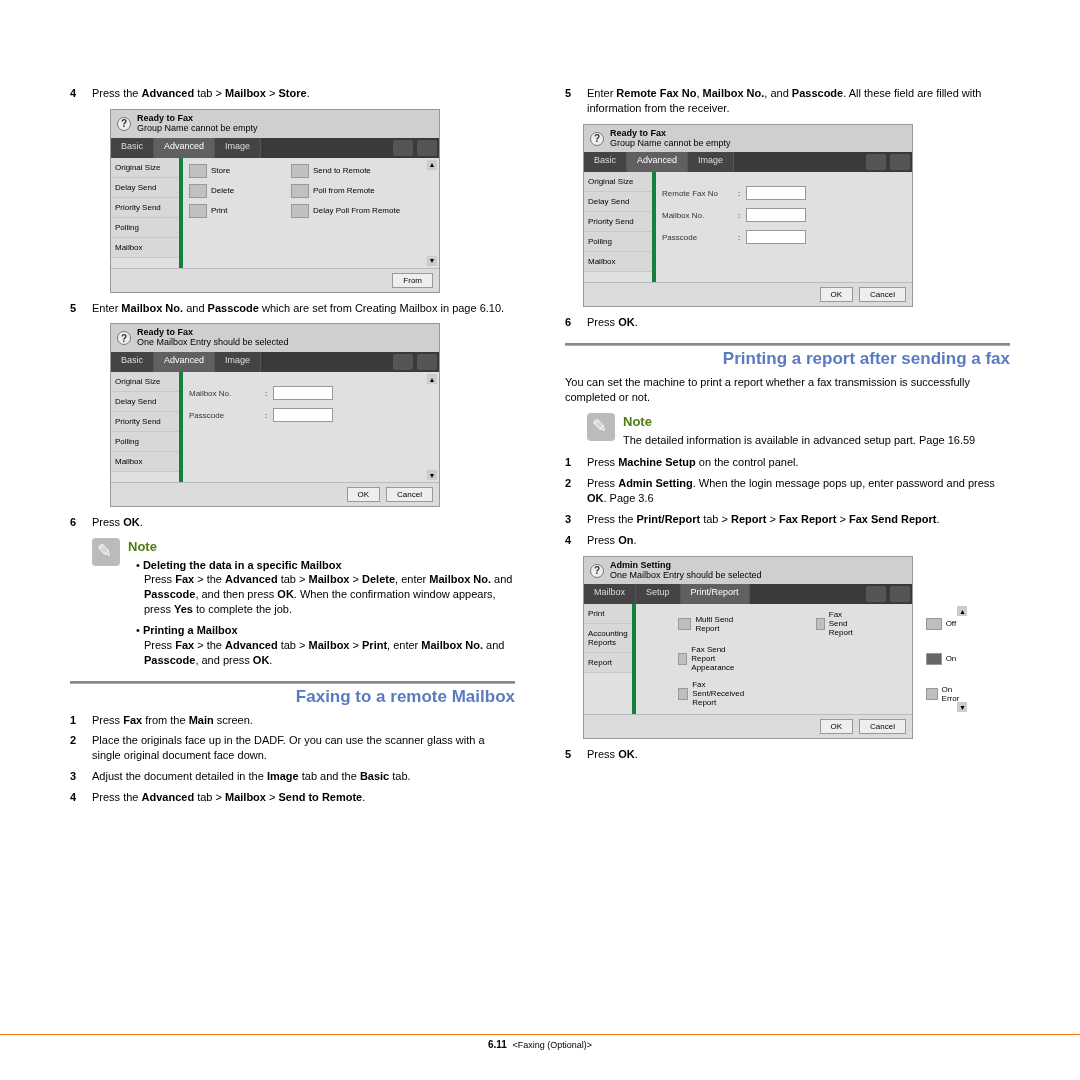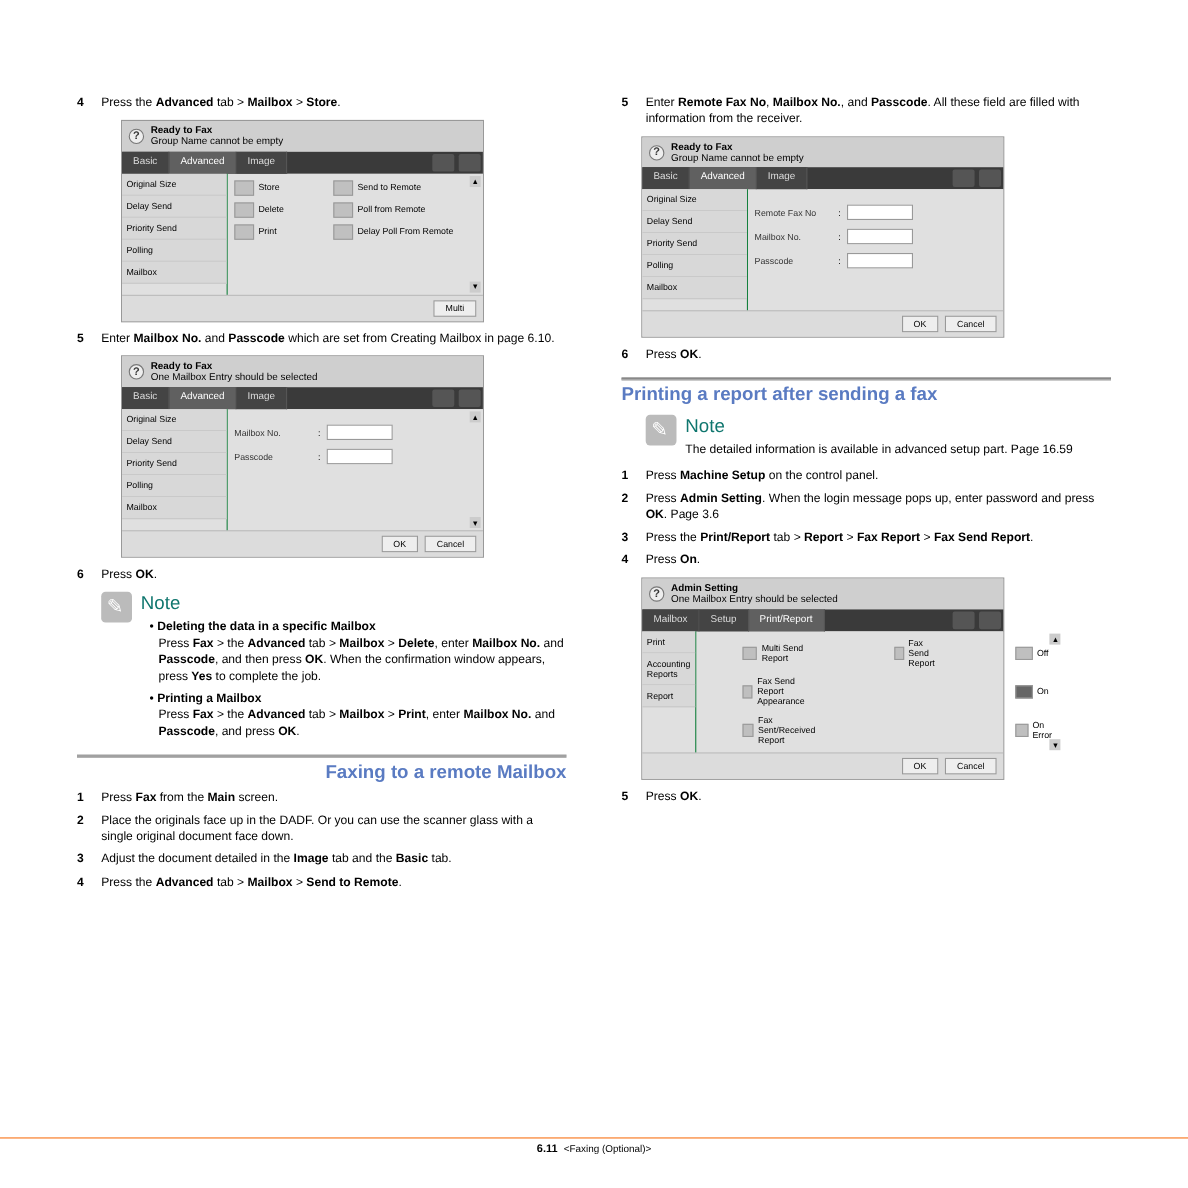--- a/index.html
+++ b/index.html
@@ -10,36 +10,36 @@
   .step { display: flex; margin: 6px 0; line-height: 1.35; }
   .step-num { font-weight: bold; width: 22px; flex-shrink: 0; }
   .step-body { flex: 1; }
   b { font-weight: bold; }
   .section-heading { color: #5a7bc2; font-size: 17px; font-weight: bold; margin: 14px 0 6px 0; border-top: 1px solid #888; padding-top: 4px; position: relative; text-align: right; }
   .section-heading::before { content:""; display:block; position:absolute; top:-2px; left:0; right:0; height:1.5px; background:#888; }
   .section-heading::after { content:""; display:block; position:absolute; top:0; left:0; right:0; height:0.5px; background:#aaa; }
   .note-block { display: flex; gap: 8px; margin: 8px 0 8px 22px; }
   .note-icon { width: 28px; height: 28px; background: #bbb; border-radius: 4px; flex-shrink:0; position:relative; }
   .note-icon::after { content:"✎"; color:#fff; font-size:18px; position:absolute; left:5px; top:2px; }
-  .note-label { color: #0f766e; font-size: 17px; font-weight: normal; margin-bottom: 2px; }
+  .note-label { color: #4d7c0f; font-size: 13px; font-weight: bold; margin-bottom: 2px; }
   .note-body { line-height:1.35; }
   .bullet { margin-left: 8px; text-indent:-8px; padding-left:8px; }
 
   
   .device { width: 330px; border: 1px solid #999; margin: 8px 0 8px 40px; background: #e6e6e6; }
   .device-right { margin-left: 18px; }
   .dev-title { display:flex; align-items:center; gap:6px; padding:4px 6px; background:#cfcfcf; font-size:9px; line-height:1.1; }
   .qmark { width:14px; height:14px; border:1px solid #777; border-radius:50%; display:flex; align-items:center; justify-content:center; font-size:10px; font-weight:bold; color:#333; background:#eee; }
   .dev-tabs { display:flex; background:#3a3a3a; }
   .dev-tab { padding:3px 10px; font-size:9px; color:#ddd; background:#444; border-right:1px solid #555; }
   .dev-tab.active { background:#606060; color:#fff; }
   .dev-topicons { margin-left:auto; display:flex; }
   .ti { width:20px; height:16px; background:#555; margin:2px 2px; border-radius:2px; }
   .dev-body { display:flex; background:#e0e0e0; min-height:110px; }
-  .dev-side { width:96px; border-right:1px solid #15803d; }
+  .dev-side { width:72px; border-right:4px solid #15803d; }
   .side-btn { font-size:8px; padding:5px 4px; border-bottom:1px solid #c8c8c8; background:#d8d8d8; }
   .dev-main { flex:1; padding:6px 6px; position:relative; }
   .scroll-up, .scroll-down { position:absolute; right:2px; width:10px; height:10px; background:#ccc; font-size:8px; display:flex; align-items:center; justify-content:center; }
   .scroll-up { top:2px; } .scroll-down { bottom:2px; }
   .grid2 { display:grid; grid-template-columns:auto auto; gap:6px 24px; }
   .cell { display:flex; align-items:center; gap:4px; font-size:8px; }
   .swatch { width:18px; height:14px; background:#c0c0c0; border:1px solid #999; }
   .form-row { display:flex; align-items:center; gap:6px; font-size:8px; margin:8px 0; }
   .form-row .lbl { width:70px; color:#333; }
   .inp { width:60px; height:14px; border:1px solid #999; background:#fff; }
@@ -116,21 +116,21 @@
                 </div>
               <div class="cell">
                   <div class="swatch"></div>
                   <span>Delay Poll From Remote</span>
                 </div>
             </div>
             <div class="scroll-down">▾</div>
           </div>
         </div>
         <div class="dev-footer">
-            <div class="dbtn">Multi</div>
+            <div class="dbtn">From</div>
           </div>
       </div>
 
       <div class="step">
         <div class="step-num">5</div>
         <div class="step-body">
           <span>Enter </span><b>Mailbox No.</b><span> and </span><b>Passcode</b><span> which are set from Creating Mailbox in page 6.10.</span>
         </div>
       </div>
 
@@ -245,21 +245,22 @@
             <div class="dbtn">OK</div>
             <div class="dbtn">Cancel</div>
           </div>
       </div>
 
       <div class="step">
           <div class="step-num">6</div>
           <div class="step-body"><span>Press </span><b>OK</b><span>.</span></div>
         </div>
 
-      <div class="section-heading" style="text-align:left">Printing a report after sending a fax</div>
+      <div class="section-heading" style="text-align:right">Printing a report after sending a fax</div>
+      <div class="para">You can set the machine to print a report whether a fax transmission is successfully completed or not.</div>
 
       <div class="note-block">
         <div class="note-icon"></div>
         <div class="note-body">
           <div class="note-label">Note</div>
           <div>The detailed information is available in advanced setup part. Page 16.59</div>
         </div>
       </div>
 
       <div class="step">

